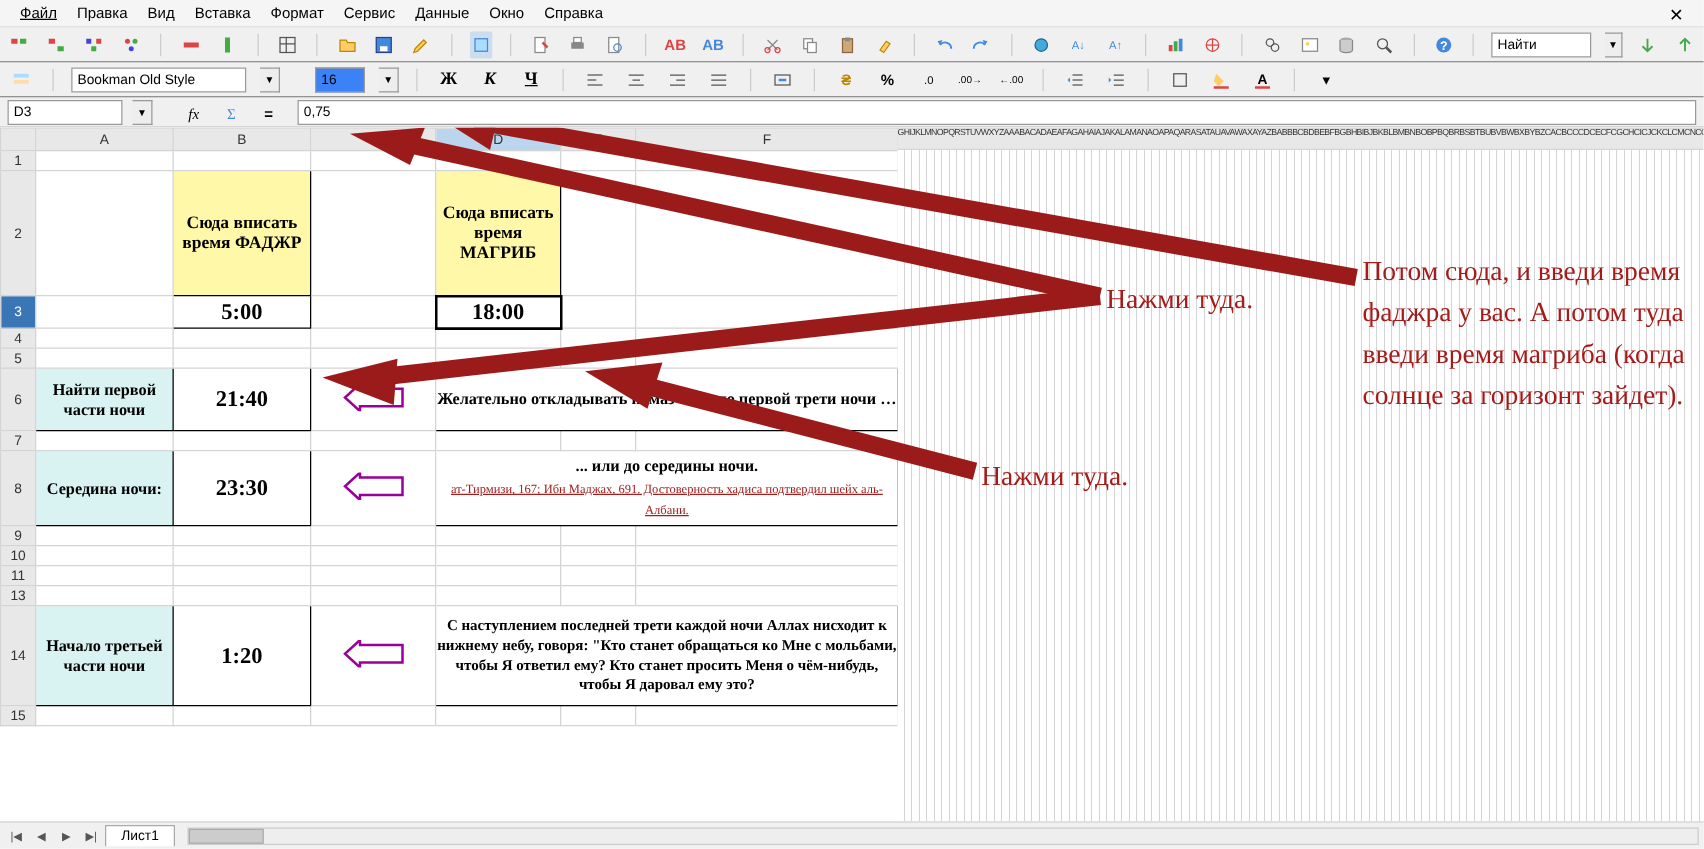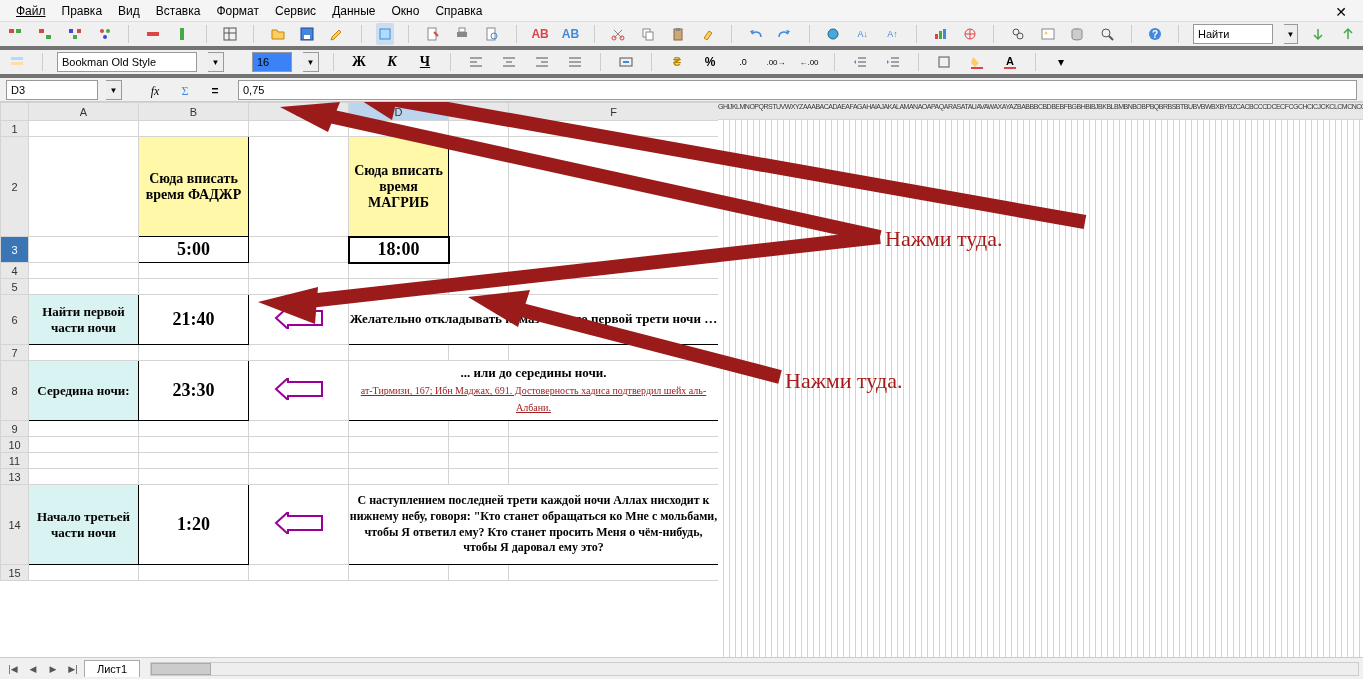--- a/index.html
+++ b/index.html
@@ -1,22 +1,22 @@
 <!DOCTYPE html>
 <html><head>
 <meta charset="utf-8">
 <style>
 * { box-sizing: border-box; margin: 0; padding: 0; }
 html, body { width: 1363px; height: 679px; font-family: Arial, sans-serif; font-size: 12px; background: #f0f0f0; overflow: hidden; }
 .app { width: 100%; height: 100%; display: flex; flex-direction: column; background: #fff; }
-.menubar { display: flex; align-items: center; padding: 2px 8px; background: #f5f5f5; border-bottom: 1px solid #ddd; height: 22px; position: relative; }
+.menubar { display: flex; align-items: flex-end; padding: 2px 8px; background: #f5f5f5; border-bottom: 1px solid #ddd; height: 22px; position: relative; }
 .menubar span { padding: 2px 8px; cursor: pointer; }
 .menubar span:first-child { text-decoration: underline; }
 .close-icon { position: absolute; right: 8px; top: 2px; cursor: pointer; font-size: 14px; }
-.toolbar { display: flex; align-items: center; padding: 2px 6px; background: #f0f0f0; border-bottom: 4px solid #737373; height: 28px; gap: 11px; }
+.toolbar { display: flex; align-items: center; padding: 2px 6px; background: #f0f0f0; border-bottom: 1px solid #737373; height: 28px; gap: 11px; }
 .tbtn { width: 22px; height: 22px; display: flex; align-items: center; justify-content: center; cursor: pointer; border: 1px solid transparent; border-radius: 2px; }
 .tsep { width: 1px; height: 18px; background: #ccc; margin: 0 3px; }
 .tbtn svg { width: 16px; height: 16px; }
 .font-name { width: 140px; height: 20px; border: 1px solid #999; background: #fff; padding: 0 4px; font-size: 11px; }
 .font-size { width: 40px; height: 20px; border: 1px solid #999; background: #3b82f6; padding: 0 4px; font-size: 11px; }
 .combo-arrow { width: 16px; height: 20px; border: 1px solid #999; border-left: none; background: #eee; display: flex; align-items: center; justify-content: center; cursor: pointer; font-size: 8px; }
 .fmt-btn { width: 22px; height: 22px; display: flex; align-items: center; justify-content: center; cursor: pointer; border: 1px solid transparent; font-weight: bold; font-family: 'Times New Roman', serif; font-size: 14px; }
 .find-box { width: 80px; height: 20px; border: 1px solid #999; background: #fff; padding: 0 4px; font-size: 11px; }
 .formulabar { display: flex; align-items: flex-start; padding: 2px 6px; background: #f0f0f0; border-bottom: 1px solid #ccc; height: 24px; gap: 8px; }
 .cellref { width: 92px; height: 20px; border: 1px solid #999; background: #fff; padding: 0 4px; font-size: 11px; }
@@ -541,20 +541,21 @@
     <polygon points="258,200 318,185 315,222" fill="#9b1b1b"></polygon>
 
     <path d="M 780 275 L 510 205" stroke="#9b1b1b" stroke-width="14"></path>
     <polygon points="468,195 530,188 518,225" fill="#9b1b1b"></polygon>
 
     <path d="M 1085 120 L 380 -5" stroke="#9b1b1b" stroke-width="14"></path>
     <polygon points="340,-15 400,-15 392,18" fill="#9b1b1b"></polygon>
    </svg>
    <div class="ann-text" style="left:885px;top:120px">Нажми туда.</div>
    <div class="ann-text" style="left:785px;top:262px">Нажми туда.</div>
+   <div class="ann-text" style="left:1090px;top:98px;width:260px">Потом сюда, и введи время фаджра у вас. А потом туда введи время магриба (когда солнце за горизонт зайдет).</div>
   </div>
  </div>
 
  <div class="tab-bar">
   <div class="tab-nav">|◀</div>
   <div class="tab-nav">◀</div>
   <div class="tab-nav">▶</div>
   <div class="tab-nav">▶|</div>
   <div class="sheet-tab">Лист1</div>
   <div class="hscroll">

